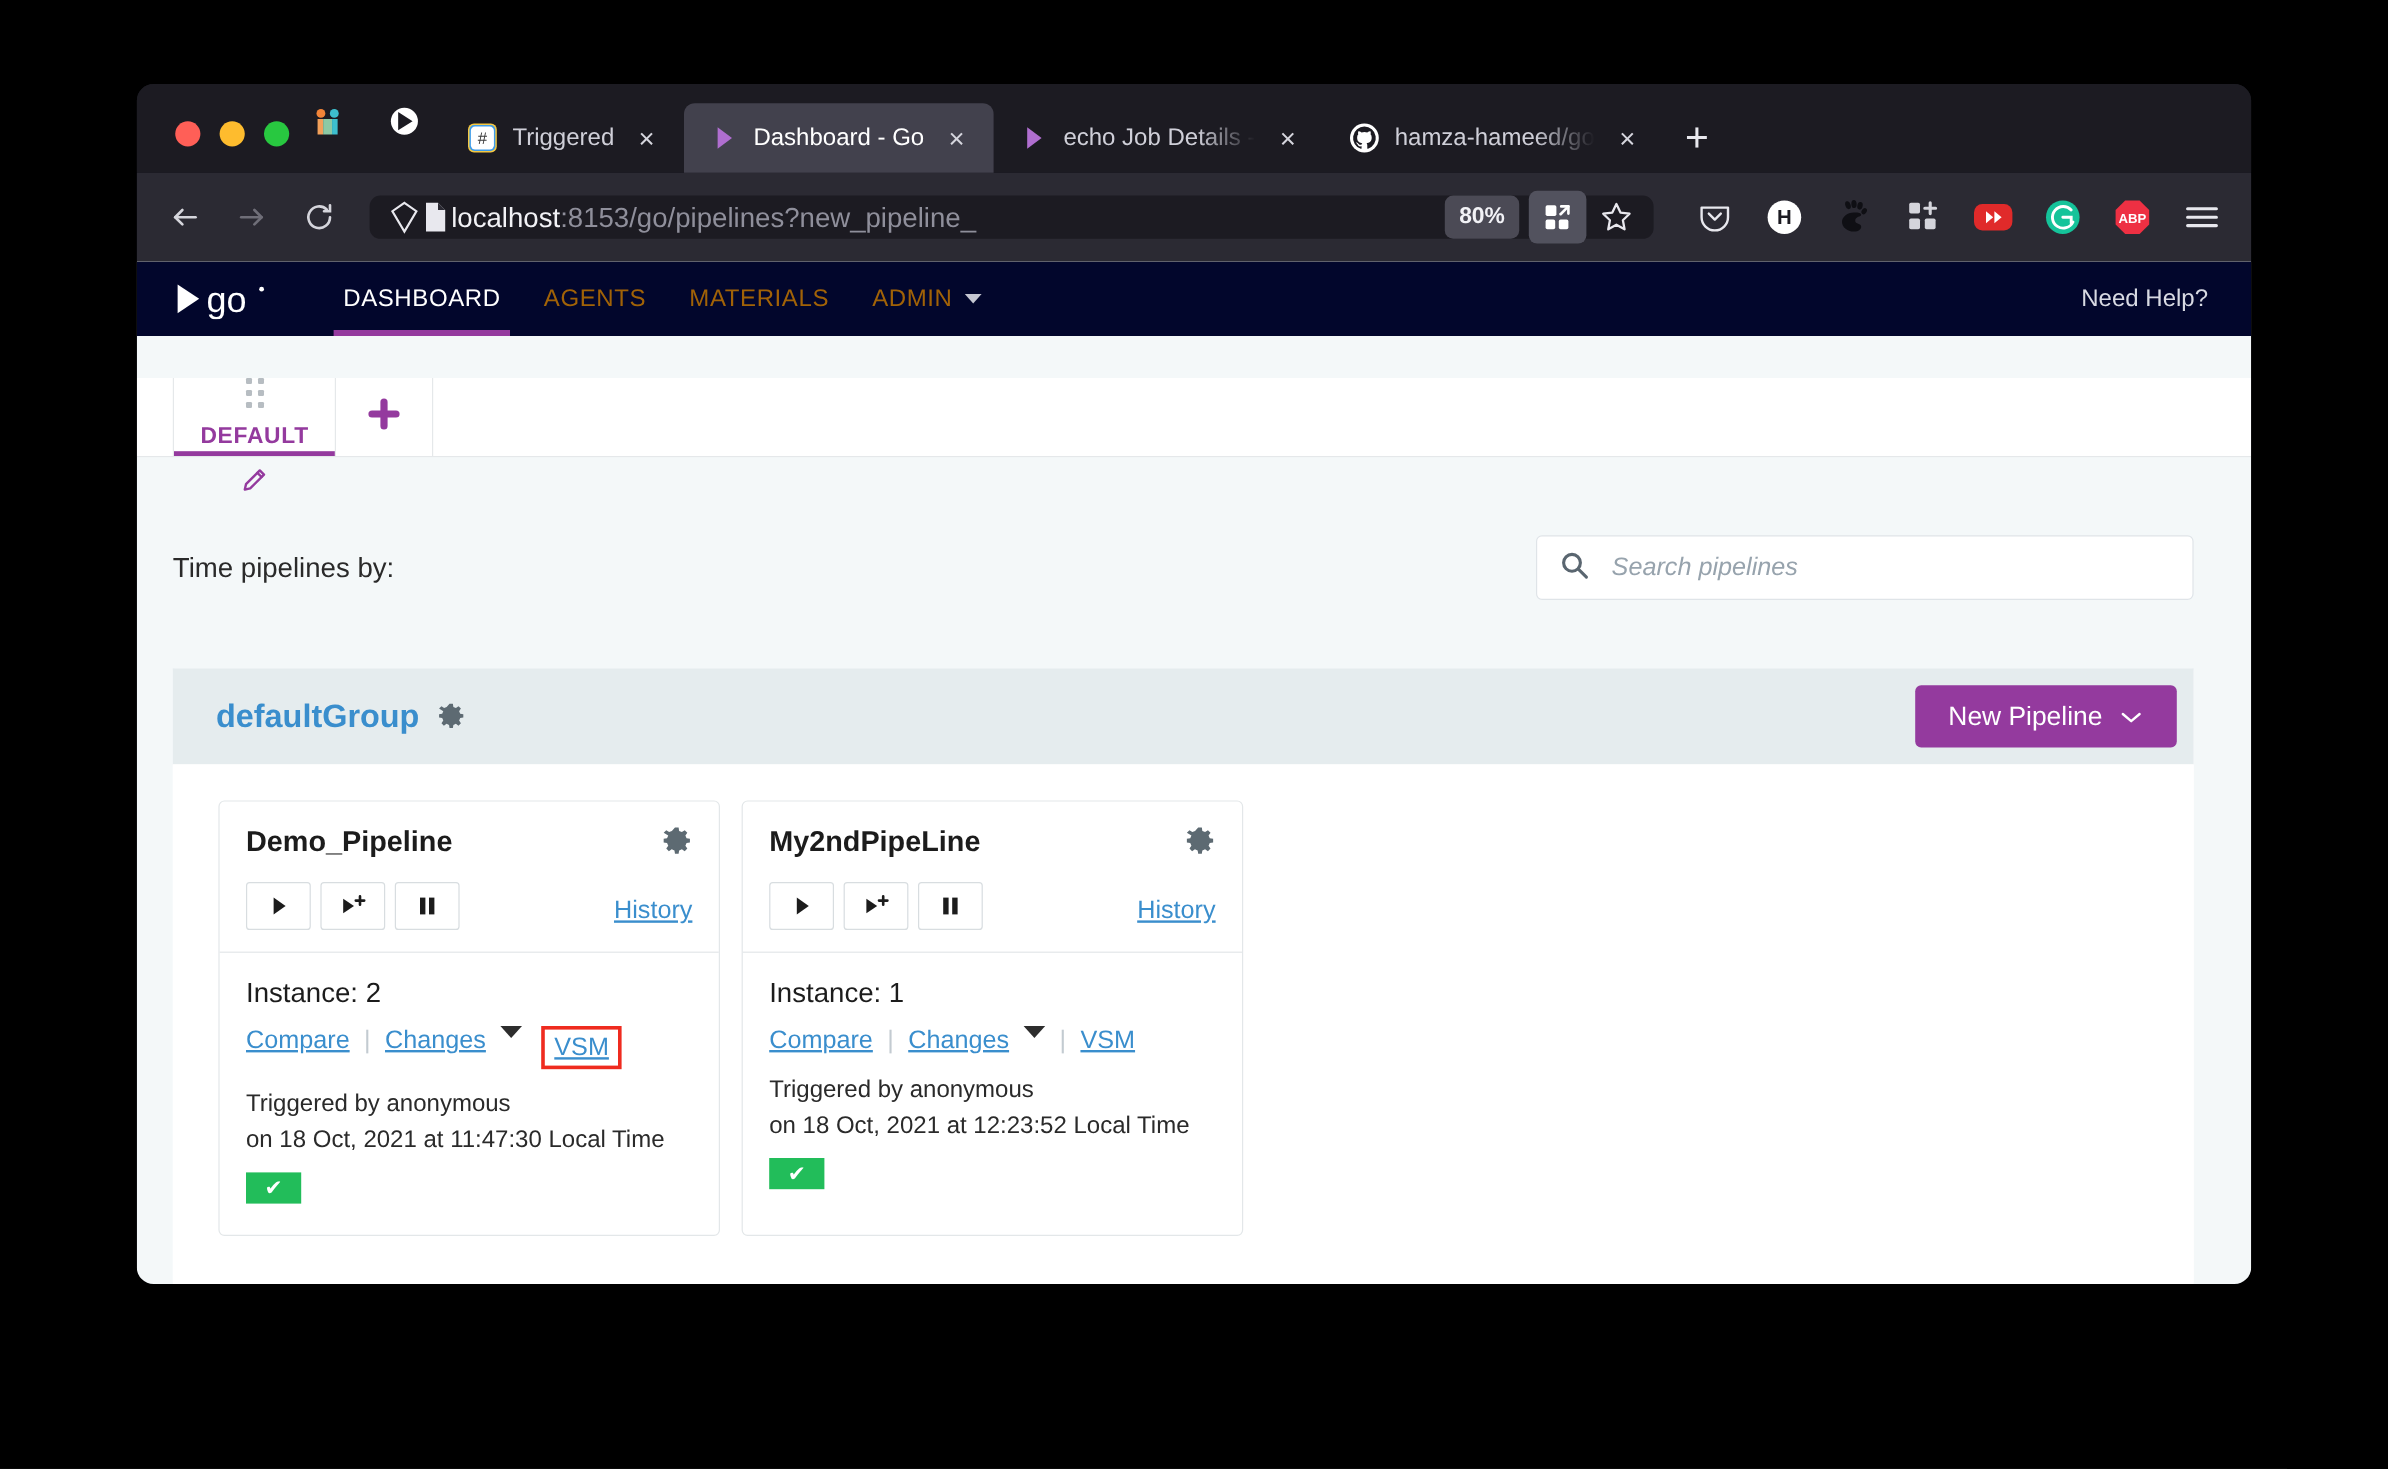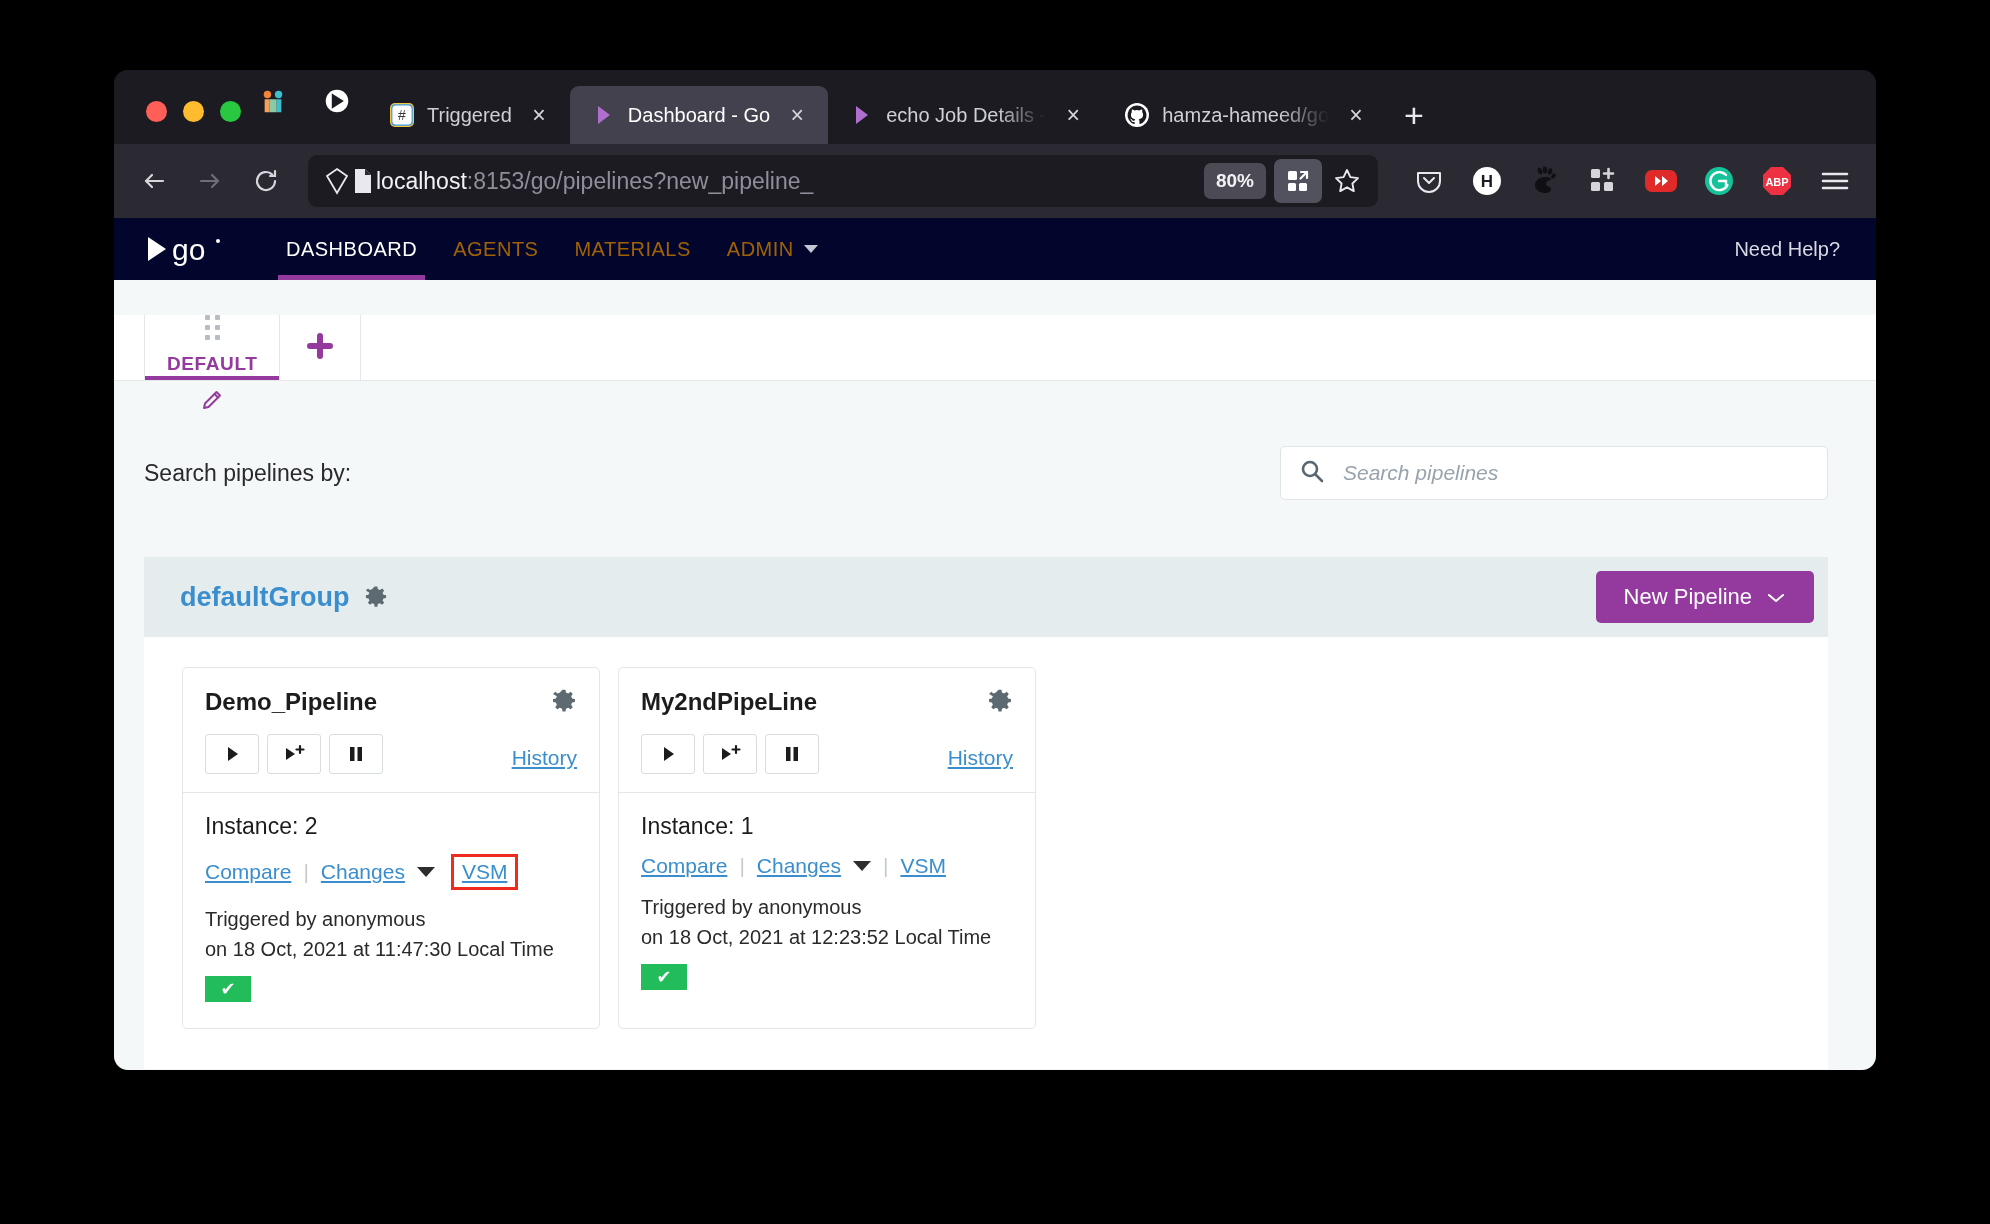--- a/index.html
+++ b/index.html
@@ -88,21 +88,21 @@
     gap: 4px;
   }
   .navbtn {
     width: 52px; height: 52px;
     display: flex; align-items: center; justify-content: center;
     color: #d5d5dc;
   }
   .navbtn.dim { color: #6f6e78; }
   .urlbar {
     flex: 1;
-    height: 52px;
+    height: 36px;
     background: #1c1b22;
     border-radius: 9px;
     display: flex;
     align-items: center;
     padding: 0 8px 0 16px;
     margin: 0 10px 0 12px;
     min-width: 0;
   }
   .urltext {
     flex: 1;
@@ -248,21 +248,21 @@
     width: 54px; height: 40px;
     border: 1px solid #d8dde0;
     border-radius: 3px;
     display: flex; align-items: center; justify-content: center;
     margin-right: 8px;
     background: #fff;
   }
   .historylink { margin-left: auto; color: #3a8ecd; font-size: 21px; text-decoration: underline; padding-top: 8px;}
   .cardbody { padding: 20px 22px 26px 22px; }
   .instance { font-size: 23px; color: #1c1c1c; }
-  .linkrow { display: flex; align-items: center; gap: 12px; margin-top: 14px; }
+  .linkrow { display: flex; align-items: flex-start; gap: 12px; margin-top: 14px; }
   .link { color: #3a8ecd; font-size: 21px; text-decoration: underline; }
   .sep { color: #c3cbd1; font-size: 21px; }
   .caret-dn { width: 0; height: 0; border-left: 9px solid transparent; border-right: 9px solid transparent; border-top: 10px solid #2d2d2d; }
   .highlight { border: 3px solid #ef2b1f; padding: 3px 8px; margin-left: 4px; }
   .trigger { font-size: 20px; color: #2a2a2a; margin-top: 14px; line-height: 1.5; }
   .statusbar {
     margin-top: 12px;
     width: 46px; height: 26px;
     background: #22bd5a;
     display: flex; align-items: center; justify-content: center;
@@ -509,21 +509,21 @@
       <div class="paddtab">
         <span>
           <svg width="28" height="28" viewBox="0 0 28 28">
             <path d="M14 4 V24 M4 14 H24" stroke="#943a9e" stroke-width="6" stroke-linecap="round"></path>
           </svg>
         </span>
       </div>
     </div>
 
     <div class="controls">
-      <span class="grouplabel">Search pipelines by:</span>
+      <span class="grouplabel">Time pipelines by:</span>
       <div class="searchbox">
         <span>
           <svg width="26" height="26" viewBox="0 0 26 26" fill="none" stroke="#5a6670" stroke-width="2.6" stroke-linecap="round">
             <circle cx="11" cy="11" r="7"></circle>
               <path d="M16.5 16.5 L23 23"></path>
           </svg>
         </span>
         <span class="searchph">Search pipelines</span>
       </div>
     </div>

